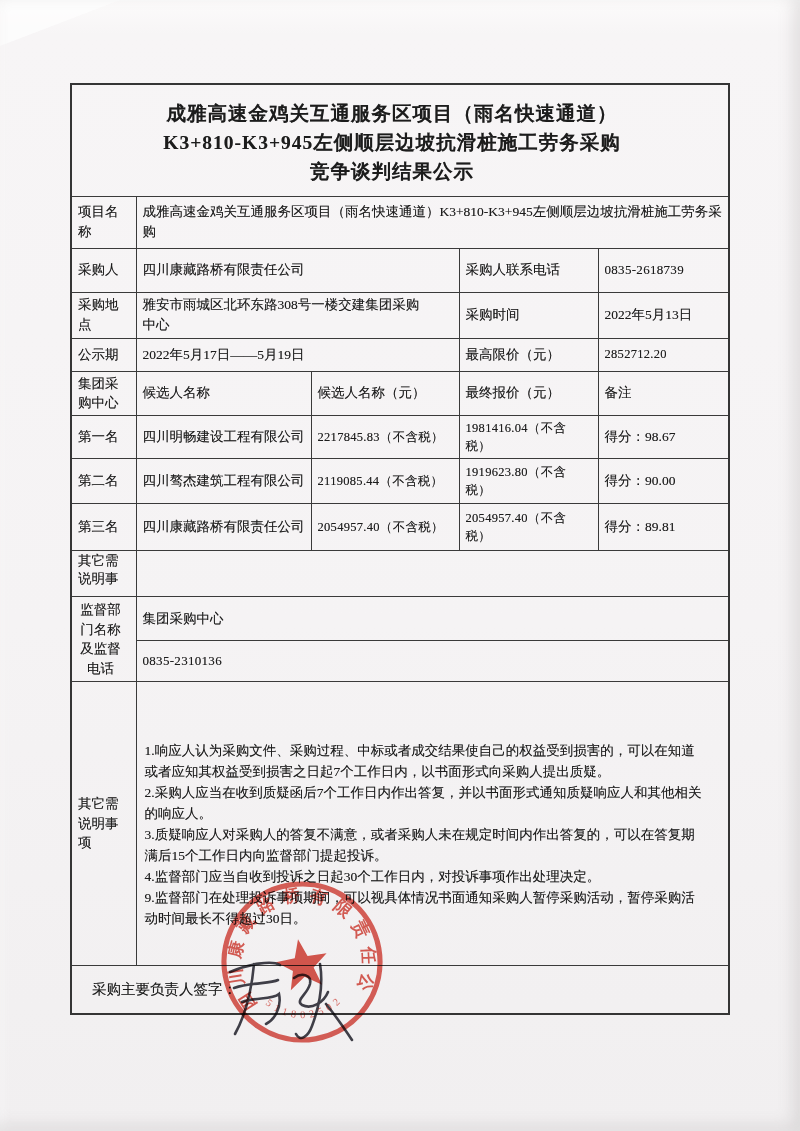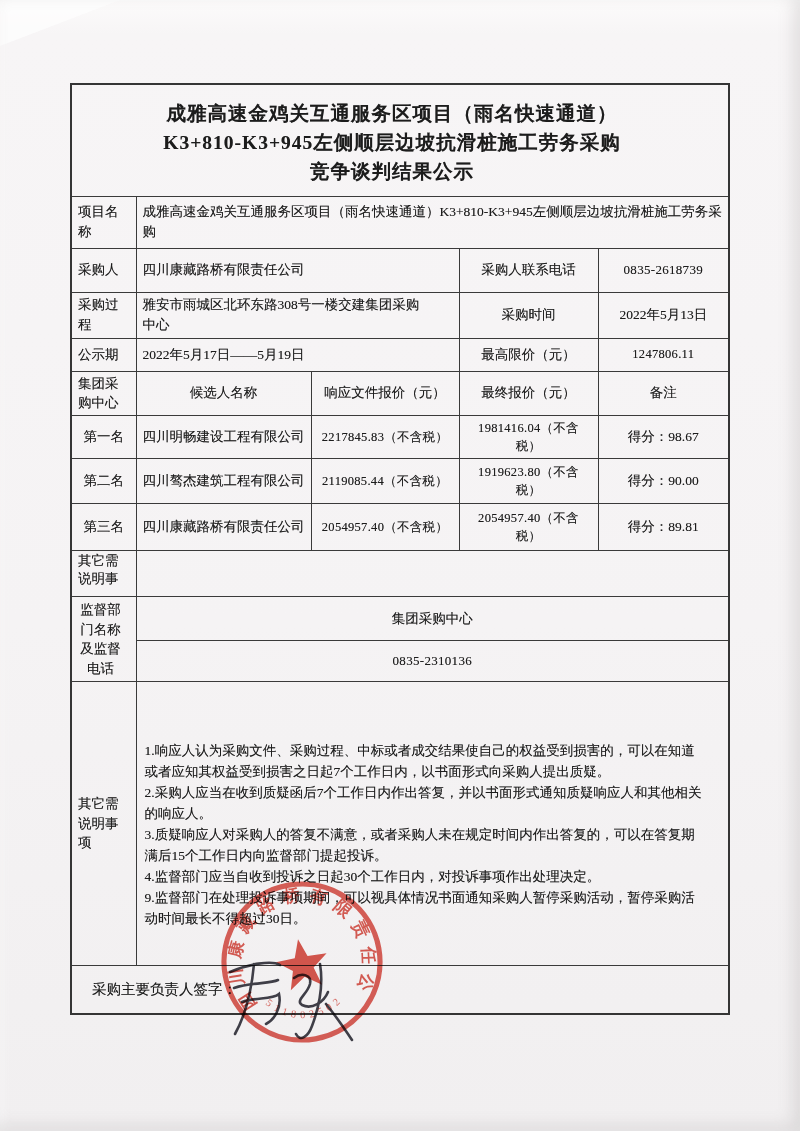--- a/index.html
+++ b/index.html
@@ -36,21 +36,21 @@
     text-shadow:0 0 .5px rgba(20,20,20,.45);
     word-break:break-all;
   }
   .title-cell{padding:9px 20px 4px 4px;}
   .title-line{
     text-align:center;font-weight:bold;font-size:19.5px;line-height:29px;letter-spacing:1px;
   }
   .lblbox{display:inline-block;width:45px;text-align:left;}
   .lblbox.ctrwrap{text-align:center;}
   .clip2{height:37px;overflow:hidden;line-height:18.5px;}
-  .ctr{text-align:center;}
+  .ctr{text-align:left;}
   .num{font-size:13px;letter-spacing:.3px;margin-top:11px;}
   .num-sm{font-size:12.5px;letter-spacing:.3px;}
   .objection-cell{vertical-align:top;padding:58px 20px 8px 8px;}
   .objection-cell p{margin:0;font-size:13.5px;line-height:21px;}
   .addr-cell{padding-right:29px;}
   .sig-cell{font-size:14.5px;padding-left:20px;}
   .overlay{position:absolute;left:0;top:0;pointer-events:none;}
   .stamp-wrap{
     position:absolute;left:216px;top:876px;width:172px;height:172px;
     transform:rotate(-10deg);
@@ -88,37 +88,37 @@
     </tr>
 
     <tr style="height:44px">
       <td><span class="lblbox">采购人</span></td>
       <td colspan="2">四川康藏路桥有限责任公司</td>
       <td class="ctr">采购人联系电话</td>
       <td class="ctr num">0835-2618739</td>
     </tr>
 
     <tr style="height:46px">
-      <td><span class="lblbox">采购过程</span></td>
+      <td><span class="lblbox">采购地点</span></td>
       <td colspan="2" class="addr-cell">雅安市雨城区北环东路308号一楼交建集团采购中心</td>
       <td class="ctr">采购时间</td>
       <td class="ctr">2022年5月13日</td>
     </tr>
 
     <tr style="height:33px">
       <td><span class="lblbox">公示期</span></td>
       <td colspan="2">2022年5月17日——5月19日</td>
       <td class="ctr">最高限价（元）</td>
-      <td class="ctr num-sm">1247806.11</td>
+      <td class="ctr num-sm">2852712.20</td>
     </tr>
 
     <tr style="height:43px">
       <td><span class="lblbox">集团采购中心</span></td>
       <td class="ctr">候选人名称</td>
-      <td class="ctr">响应文件报价（元）</td>
+      <td class="ctr">候选人名称（元）</td>
       <td class="ctr">最终报价（元）</td>
       <td class="ctr">备注</td>
     </tr>
 
     <tr style="height:43px">
       <td class="ctr">第一名</td>
       <td class="ctr">四川明畅建设工程有限公司</td>
       <td class="ctr num-sm">2217845.83（不含税）</td>
       <td class="ctr num-sm">1981416.04（不含税）</td>
       <td class="ctr">得分：98.67</td>

